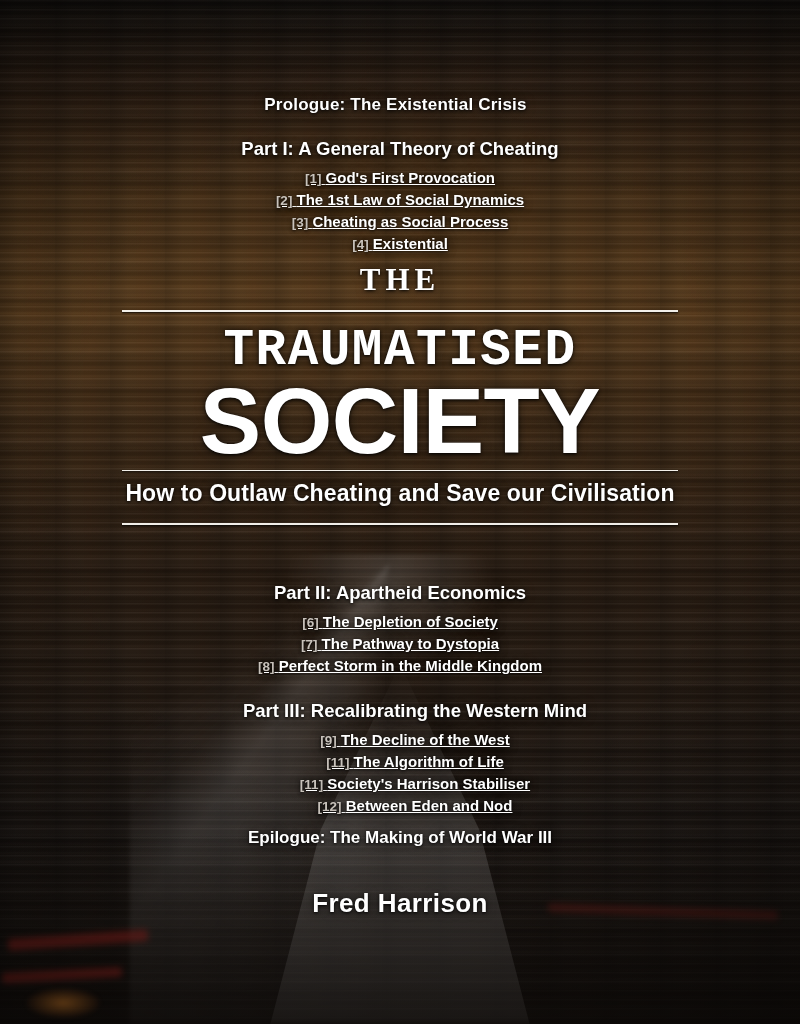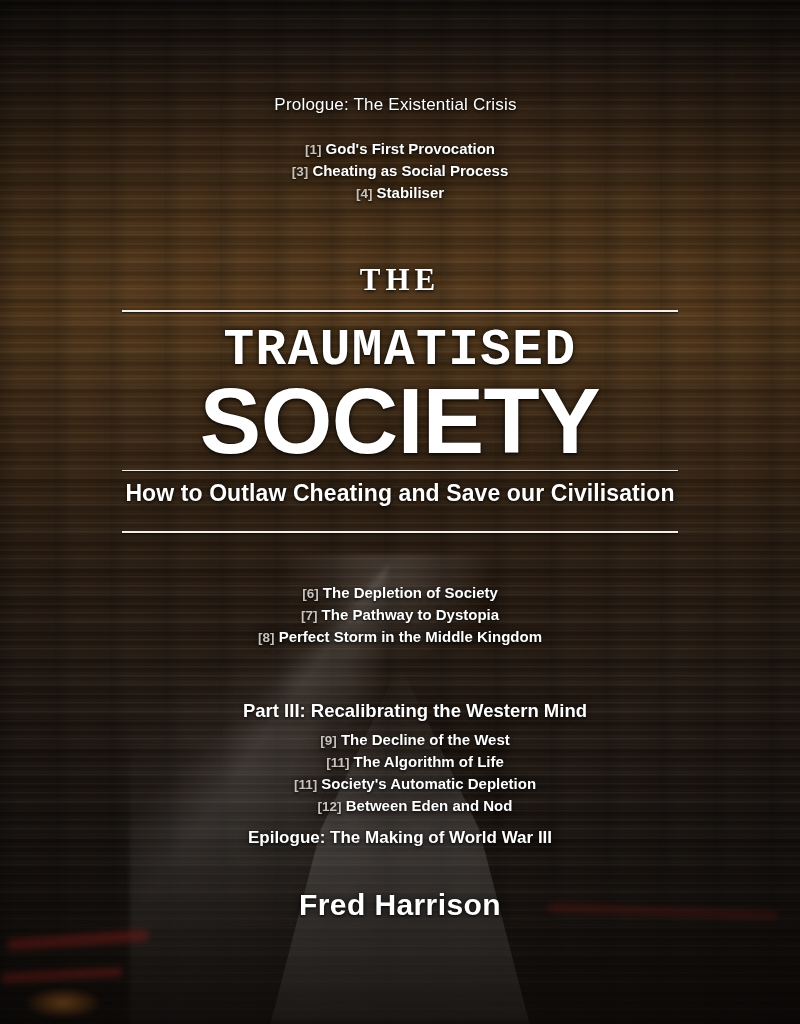--- a/index.html
+++ b/index.html
@@ -135,35 +135,36 @@
     width: 100%;
     height: 100%;
     text-align: center;
     text-shadow: 0 1px 3px rgba(0,0,0,0.85), 0 0 10px rgba(0,0,0,0.55);
   }
 
   .prologue {
     position: absolute;
     top: 95px; left: 0; right: 9px;
     font-size: 17px;
-    font-weight: normal;
+    font-weight: bold;
     letter-spacing: .2px;
   }
 
   .part-block { position: absolute; left: 0; right: 0; }
   .part-title {
     font-size: 18.5px;
     font-weight: bold;
     margin-bottom: 7px;
   }
   .chapter {
     font-size: 15px;
     font-weight: bold;
     line-height: 1.47;
     white-space: nowrap;
+    text-decoration: underline;
   }
   .chapter .num {
     color: #c8c2bb;
     font-weight: bold;
     font-size: 13.5px;
   }
 
   #part1 { top: 138px; }
   #part2 { top: 582px; }
   #part3 { top: 700px; padding-left: 30px; }
@@ -171,21 +172,21 @@
   .epilogue {
     position: absolute;
     top: 828px; left: 0; right: 0;
     font-size: 17px;
     font-weight: bold;
   }
 
   .author {
     position: absolute;
     top: 888px; left: 0; right: 0;
-    font-size: 30px;
+    font-size: 26px;
     font-weight: bold;
     letter-spacing: .4px;
   }
 
   
   .title-block {
     position: absolute;
     top: 262px; left: 0; right: 0;
   }
   .rule {
@@ -215,21 +216,21 @@
     font-family: "Liberation Sans", sans-serif;
     font-size: 92px;
     font-weight: bold;
     letter-spacing: -0.5px;
     line-height: .98;
     margin: -4px 0 4px 0;
   }
   .subtitle {
     font-size: 23px;
     font-weight: bold;
-    padding: 9px 0 24px 0;
+    padding: 9px 0 16px 0;
     letter-spacing: .1px;
   }
 </style>
 </head>
 <body>
 
 <div class="cover">
 
   <div class="bg-base"></div>
   <div class="bg-lines"></div>
@@ -242,45 +243,51 @@
   <div class="red2"></div>
   <div class="red3"></div>
   <div class="blotch"></div>
   <div class="vignette"></div>
 
   <div class="content">
 
     <div class="prologue">Prologue: The Existential Crisis</div>
 
     <div class="part-block" id="part1">
+      <div class="part-title">Part I: A General Theory of Cheating</div>
       <div class="chapter">
         <span class="num">[1]</span>
         <span>God's First Provocation</span>
       </div>
       <div class="chapter">
+        <span class="num">[2]</span>
+        <span>The 1st Law of Social Dynamics</span>
+      </div>
+      <div class="chapter">
         <span class="num">[3]</span>
         <span>Cheating as Social Process</span>
       </div>
       <div class="chapter">
         <span class="num">[4]</span>
-        <span>Stabiliser</span>
+        <span>Existential</span>
       </div>
     </div>
 
     <div class="title-block">
       <div class="the-word">THE</div>
       <div class="rule"></div>
       <div class="title-main">TRAUMATISED</div>
       <div class="title-second">SOCIETY</div>
       <div class="rule thin"></div>
       <div class="subtitle">How to Outlaw Cheating and Save our Civilisation</div>
       <div class="rule thin"></div>
     </div>
 
     <div class="part-block" id="part2">
+      <div class="part-title">Part II: Apartheid Economics</div>
       <div class="chapter">
         <span class="num">[6]</span>
         <span>The Depletion of Society</span>
       </div>
       <div class="chapter">
         <span class="num">[7]</span>
         <span>The Pathway to Dystopia</span>
       </div>
       <div class="chapter">
         <span class="num">[8]</span>
@@ -293,21 +300,21 @@
       <div class="chapter">
         <span class="num">[9]</span>
         <span>The Decline of the West</span>
       </div>
       <div class="chapter">
         <span class="num">[11]</span>
         <span>The Algorithm of Life</span>
       </div>
       <div class="chapter">
         <span class="num">[11]</span>
-        <span>Society's Automatic Depletion</span>
+        <span>Society's Harrison Stabiliser</span>
       </div>
       <div class="chapter">
         <span class="num">[12]</span>
         <span>Between Eden and Nod</span>
       </div>
     </div>
 
     <div class="epilogue">Epilogue: The Making of World War III</div>
 
     <div class="author">Fred Harrison</div>

